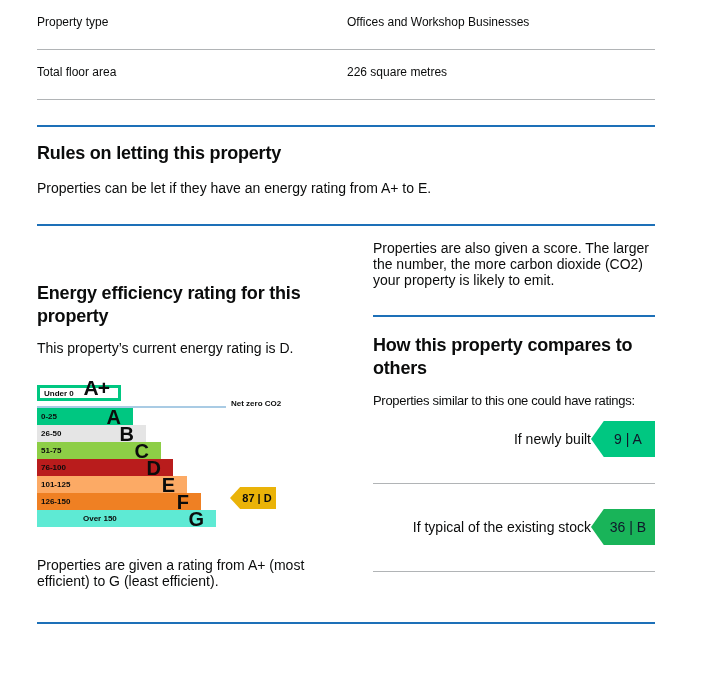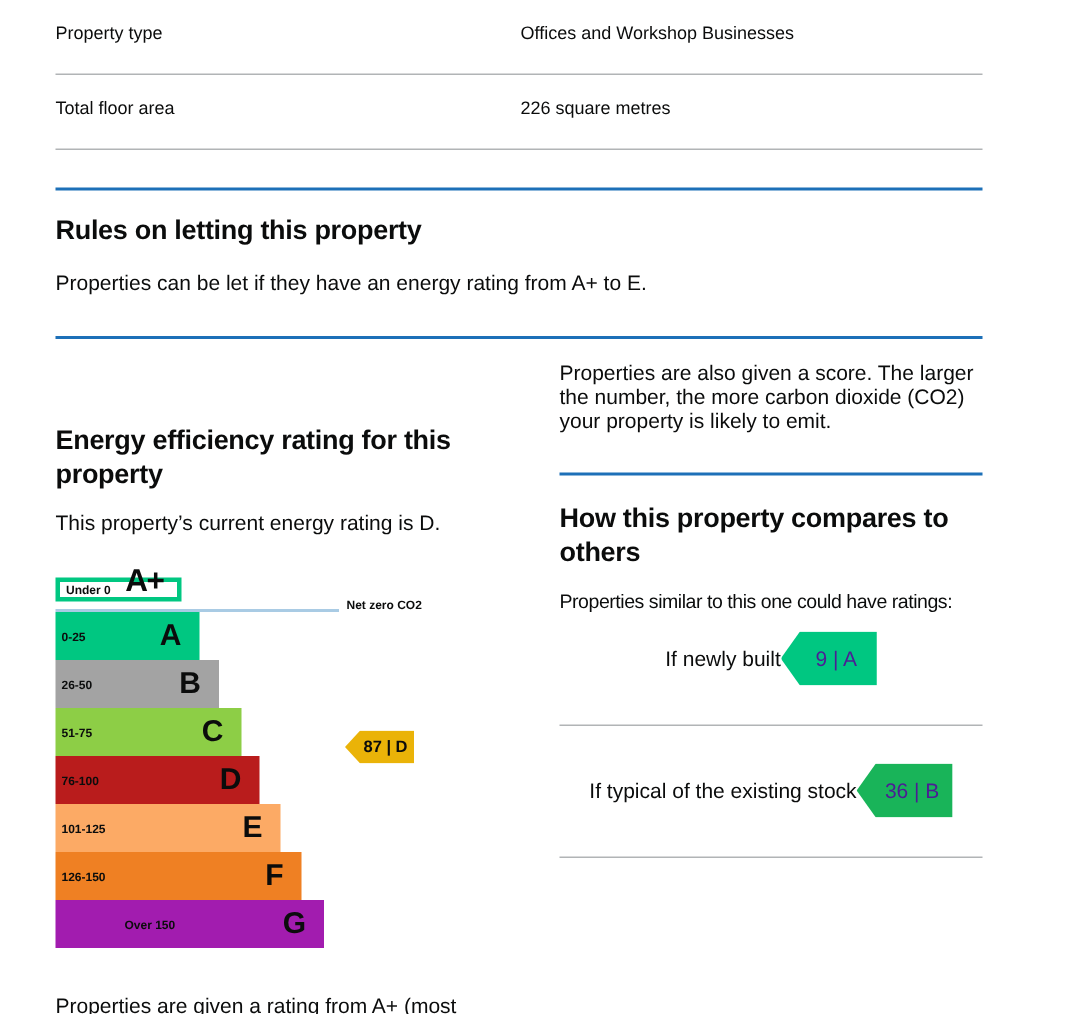--- a/index.html
+++ b/index.html
@@ -49,49 +49,49 @@
     border: 3px solid #00c781;
     display: flex; align-items: flex-end; justify-content: space-between;
     padding: 0 9px 0 4px;
   }
   .range-label { font-size: 8px; font-weight: bold; white-space: nowrap; }
   .aplus-letter { font-size: 21px; font-weight: bold; letter-spacing: -1px; line-height: 1; }
   .netzero-row { display: flex; align-items: flex-end; height: 7px; }
   .netzero-line { width: 189px; height: 2px; margin-right: 5px; }
   .netzero-label { font-size: 8px; font-weight: bold; white-space: nowrap; }
   .band {
-    height: 32px; display: flex; align-items: center; justify-content: space-between;
+    height: 17px; display: flex; align-items: center; justify-content: space-between;
     padding: 0 12px 0 4px;
   }
   .band-letter { font-size: 20px; font-weight: bold; line-height: 1; }
   .w-a { width: 96px; }  .w-b { width: 109px; } .w-c { width: 124px; }
   .w-d { width: 136px; } .w-e { width: 150px; gap: 15px; } .w-f { width: 164px; }
   .w-g { width: 179px; }
   .current-badge {
     position: absolute; left: 193px; top: 102px;
     width: 46px; height: 22px;
     clip-path: polygon(0 50%, 22% 0, 100% 0, 100% 100%, 22% 100%);
     display: flex; align-items: center; justify-content: center;
     padding-left: 8px; font-size: 11px; font-weight: bold;
   }
 
   
   .score-text { margin-top: 14px; }
   .col-right .rule.blue-mid { margin-top: 27px; }
   .col-right h2 { margin-top: 17px; }
   .compare-intro { margin-top: 13px; white-space: nowrap; font-size: 13px; letter-spacing: -0.3px; }
-  .compare-row { display: flex; align-items: center; justify-content: center; }
+  .compare-row { display: flex; align-items: center; justify-content: flex-end; }
   .compare-row.first { margin-top: 12px; }
   .compare-row.second { margin-top: 25px; }
   .compare-label { font-size: 14px; }
   .compare-badge {
     width: 64px; height: 36px;
     clip-path: polygon(0 50%, 20% 0, 100% 0, 100% 100%, 20% 100%);
     display: flex; align-items: center; justify-content: center;
-    padding-left: 10px; font-size: 14px; color: #4c1d95;
+    padding-left: 10px; font-size: 14px; color: #0f172a;
   }
   .rule.gray.row-sep { margin-top: 26px; }
 </style>
 </head>
 <body>
 
 <div class="page">
   <div class="container">
 
     <div>
@@ -125,41 +125,41 @@
           </div>
           <div class="netzero-row">
             <span class="netzero-line" style="background-color: rgb(169, 203, 228);"></span>
             <span class="netzero-label">Net zero CO2</span>
           </div>
 
           <div class="band w-a" style="background-color: rgb(0, 199, 129);">
             <span class="range-label">0-25</span>
             <span class="band-letter">A</span>
           </div>
-          <div class="band w-b" style="background-color: #a3a3a3;">
+          <div class="band w-b" style="background-color: #e5e5e5;">
             <span class="range-label">26-50</span>
             <span class="band-letter">B</span>
           </div>
           <div class="band w-c" style="background-color: rgb(141, 206, 70);">
             <span class="range-label">51-75</span>
             <span class="band-letter">C</span>
           </div>
           <div class="band w-d" style="background-color: #b91c1c;">
             <span class="range-label">76-100</span>
             <span class="band-letter">D</span>
           </div>
           <div class="band w-e" style="background-color: rgb(252, 170, 101);">
             <span class="range-label">101-125</span>
             <span class="band-letter">E</span>
           </div>
           <div class="band w-f" style="background-color: rgb(239, 128, 35);">
             <span class="range-label">126-150</span>
             <span class="band-letter">F</span>
           </div>
-          <div class="band w-g" style="background-color: #a21caf; padding-left: 46px;">
+          <div class="band w-g" style="background-color: #5eead4; padding-left: 46px;">
             <span class="range-label">Over 150</span>
             <span class="band-letter">G</span>
           </div>
 
           <div class="current-badge" style="background-color: #eab308;">
             <span>87 |  D</span>
           </div>
         </div>
 
         <p class="footnote">Properties are given a rating from A+ (most efficient) to G (least efficient).</p>

